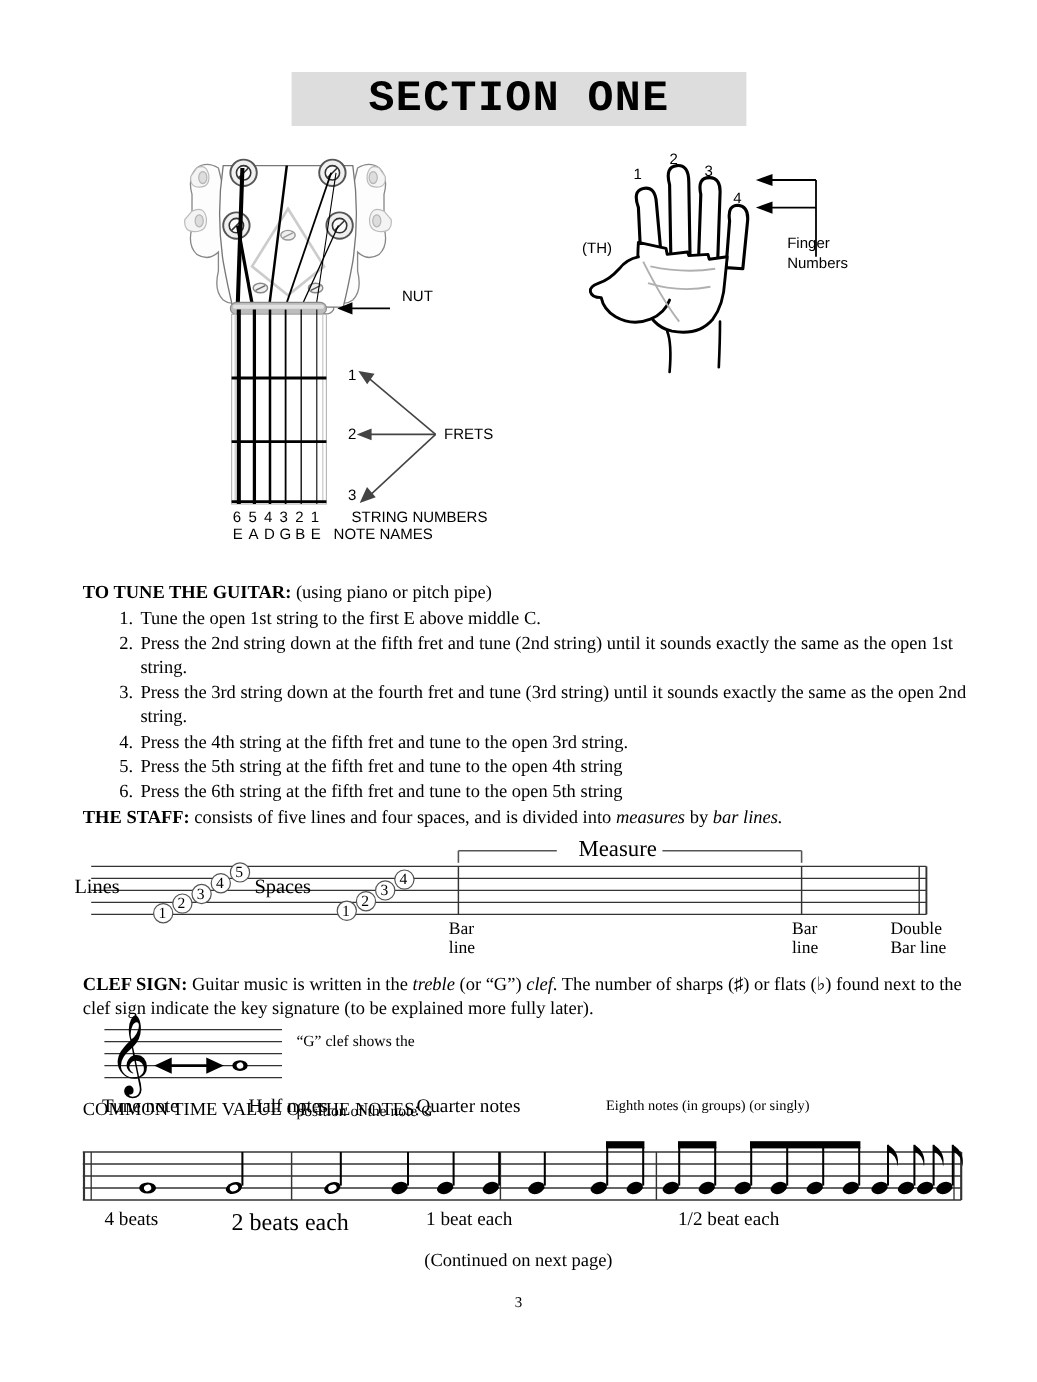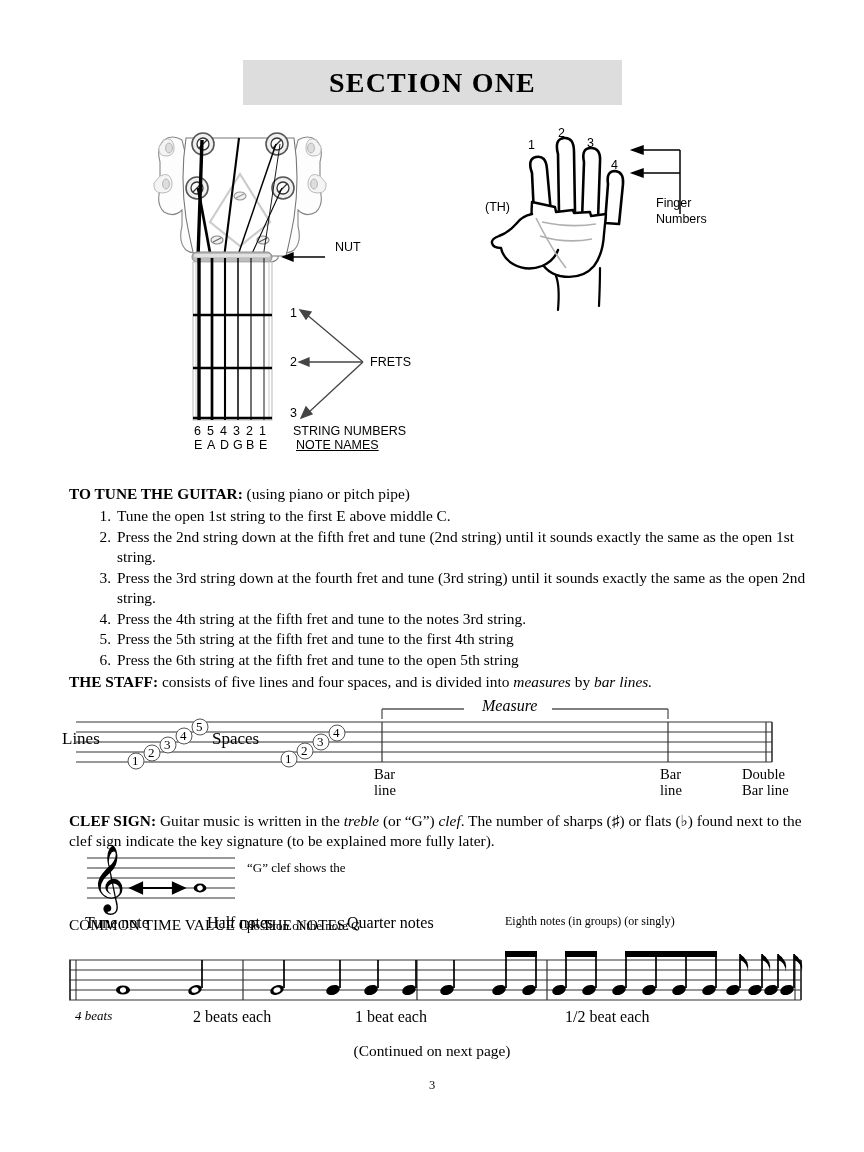--- a/index.html
+++ b/index.html
@@ -26,23 +26,23 @@
     left: 243px;
     top: 60px;
     width: 379px;
     height: 45px;
     background: #dddddd;
     display: flex;
     align-items: center;
     justify-content: center;
   }
   #section-banner .title {
-    font-family: Liberation Serif, serif;
+    font-family: Liberation Mono, monospace;
     font-weight: bold;
-    font-size: 28px;
+    font-size: 36px;
     letter-spacing: 1.2px;
   }
 
   
   #guitar-diagram {
     position: absolute;
     left: 120px;
     top: 118px;
     width: 320px;
     height: 350px;
@@ -277,21 +277,21 @@
     <span class="dlabel" style="left:139px; top:306px;">1</span>
 
     <span class="dlabel" style="left:74px; top:320px;">E</span>
     <span class="dlabel" style="left:87px; top:320px;">A</span>
     <span class="dlabel" style="left:100px; top:320px;">D</span>
     <span class="dlabel" style="left:113px; top:320px;">G</span>
     <span class="dlabel" style="left:126px; top:320px;">B</span>
     <span class="dlabel" style="left:139px; top:320px;">E</span>
 
     <span class="dlabel" style="left:173px; top:306px;">STRING NUMBERS</span>
-    <span class="dlabel" style="left:176px; top:320px;text-decoration:underline;">NOTE NAMES</span>
+    <span class="dlabel" style="left:158px; top:320px;">NOTE NAMES</span>
   </div>
 
   <div id="hand-diagram">
     <svg width="260" height="200" viewBox="0 0 260 200">
       <g fill="#ffffff" stroke="#000" stroke-width="2.6" stroke-linejoin="round" stroke-linecap="round">
 
         <path d="M 52 55 q -5 -14 4 -16 q 10 -2 11 12 l 4 44 l -17 2 z"></path>
 
         <path d="M 78 36 q -4 -15 6 -16 q 10 -1 10 14 l 1 60 l -16 1 z"></path>
 
@@ -333,22 +333,22 @@
   </div>
 
   <div id="tune-block" class="body-text">
     <div id="tune-heading">
       <b>TO TUNE THE GUITAR:</b><span> (using piano or pitch pipe)</span>
     </div>
     <ol class="tune-list">
       <li><span class="num">1.</span><span>Tune the open 1st string to the first E above middle C.</span></li>
       <li><span class="num">2.</span><span>Press the 2nd string down at the fifth fret and tune (2nd string) until it sounds exactly the same as the open 1st string.</span></li>
       <li><span class="num">3.</span><span>Press the 3rd string down at the fourth fret and tune (3rd string) until it sounds exactly the same as the open 2nd string.</span></li>
-      <li><span class="num">4.</span><span>Press the 4th string at the fifth fret and tune to the notes 3rd string.</span></li>
-      <li><span class="num">5.</span><span>Press the 5th string at the fifth fret and tune to the first 4th string</span></li>
+      <li><span class="num">4.</span><span>Press the 4th string at the fifth fret and tune to the open 3rd string.</span></li>
+      <li><span class="num">5.</span><span>Press the 5th string at the fifth fret and tune to the open 4th string</span></li>
       <li><span class="num">6.</span><span>Press the 6th string at the fifth fret and tune to the open 5th string</span></li>
     </ol>
   </div>
 
   <div id="staff-text" class="body-text">
     <b>THE STAFF:</b><span> consists of five lines and four spaces, and is divided into </span><span class="ital">measures</span><span> by </span><span class="ital">bar lines.</span>
   </div>
 
   <div id="staff-figure">
     <svg width="744" height="105" viewBox="0 0 744 105">
@@ -396,21 +396,21 @@
     <span class="fig-label serif-sm" style="left:88px; top:48px;">2</span>
     <span class="fig-label serif-sm" style="left:104px; top:40px;">3</span>
     <span class="fig-label serif-sm" style="left:120px; top:31px;">4</span>
     <span class="fig-label serif-sm" style="left:136px; top:22px;">5</span>
 
     <span class="fig-label serif-sm" style="left:225px; top:54px;">1</span>
     <span class="fig-label serif-sm" style="left:241px; top:46px;">2</span>
     <span class="fig-label serif-sm" style="left:257px; top:37px;">3</span>
     <span class="fig-label serif-sm" style="left:273px; top:28px;">4</span>
 
-    <span class="fig-label" style="left:422px; top:0px; font-size:16px;font-style:italic;">Measure</span>
+    <span class="fig-label" style="left:422px; top:0px; font-size:19px;">Measure</span>
 
     <span class="fig-label" style="left:314px; top:69px;">Bar</span>
     <span class="fig-label" style="left:314px; top:85px;">line</span>
     <span class="fig-label" style="left:600px; top:69px;">Bar</span>
     <span class="fig-label" style="left:600px; top:85px;">line</span>
     <span class="fig-label" style="left:682px; top:69px;">Double</span>
     <span class="fig-label" style="left:682px; top:85px;">Bar line</span>
   </div>
 
   <div id="clef-text" class="body-text">
@@ -556,22 +556,22 @@
             <path d="M 729 18 q 10 6 8 18 q -1 -10 -8 -12 z" fill="#000"></path>
           </g>
       </g>
     </svg>
 
     <span class="fig-label" style="left:20px; top:-22px; font-size:16px;">Tune note</span>
     <span class="fig-label" style="left:142px; top:-22px; font-size:16px;">Half notes</span>
     <span class="fig-label" style="left:282px; top:-22px; font-size:16px;">Quarter notes</span>
     <span class="fig-label" style="left:440px; top:-22px; font-size:12px;">Eighth notes (in groups) (or singly)</span>
 
-    <span class="fig-label" style="left:10px; top:72px; font-size:13px;font-style:italic;">4 beats</span>
-    <span class="fig-label" style="left:128px; top:72px; font-size:16px;">2 beats each</span>
+    <span class="fig-label" style="left:22px; top:72px; font-size:16px;">4 beats</span>
+    <span class="fig-label" style="left:128px; top:72px; font-size:20px;">2 beats each</span>
     <span class="fig-label" style="left:290px; top:72px; font-size:16px;">1 beat each</span>
     <span class="fig-label" style="left:500px; top:72px; font-size:16px;">1/2 beat each</span>
   </div>
 
   <div id="continued">(Continued on next page)</div>
   <div id="page-number">3</div>
 
 </div>
 
 </body></html>

